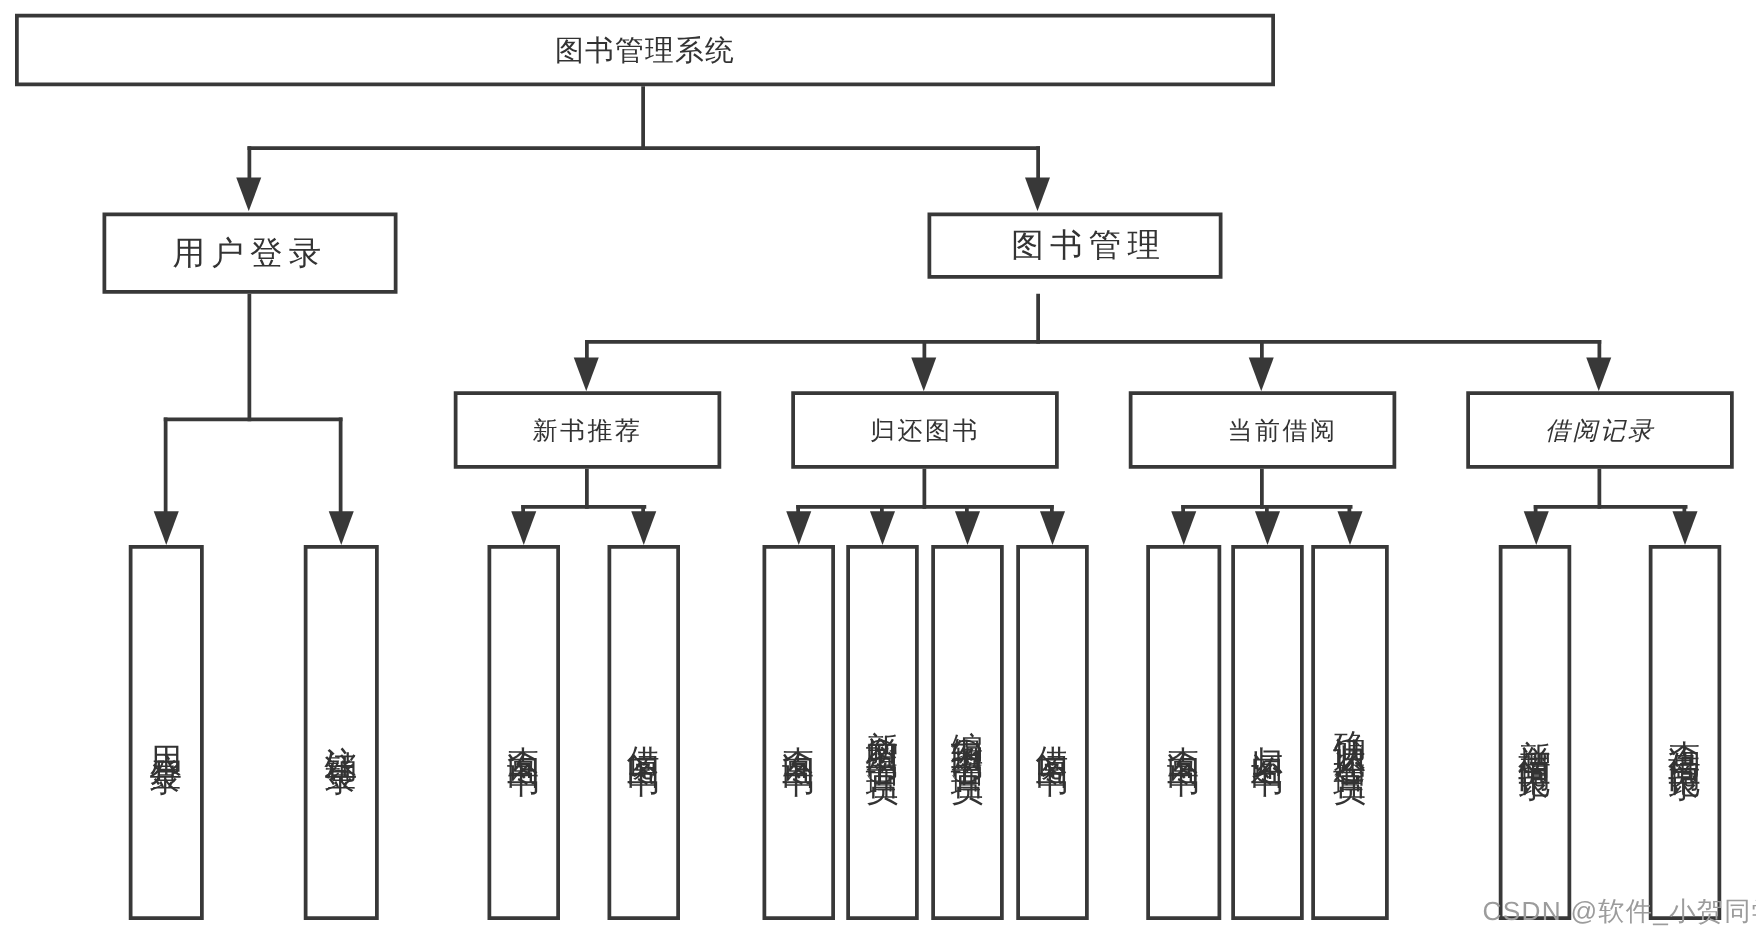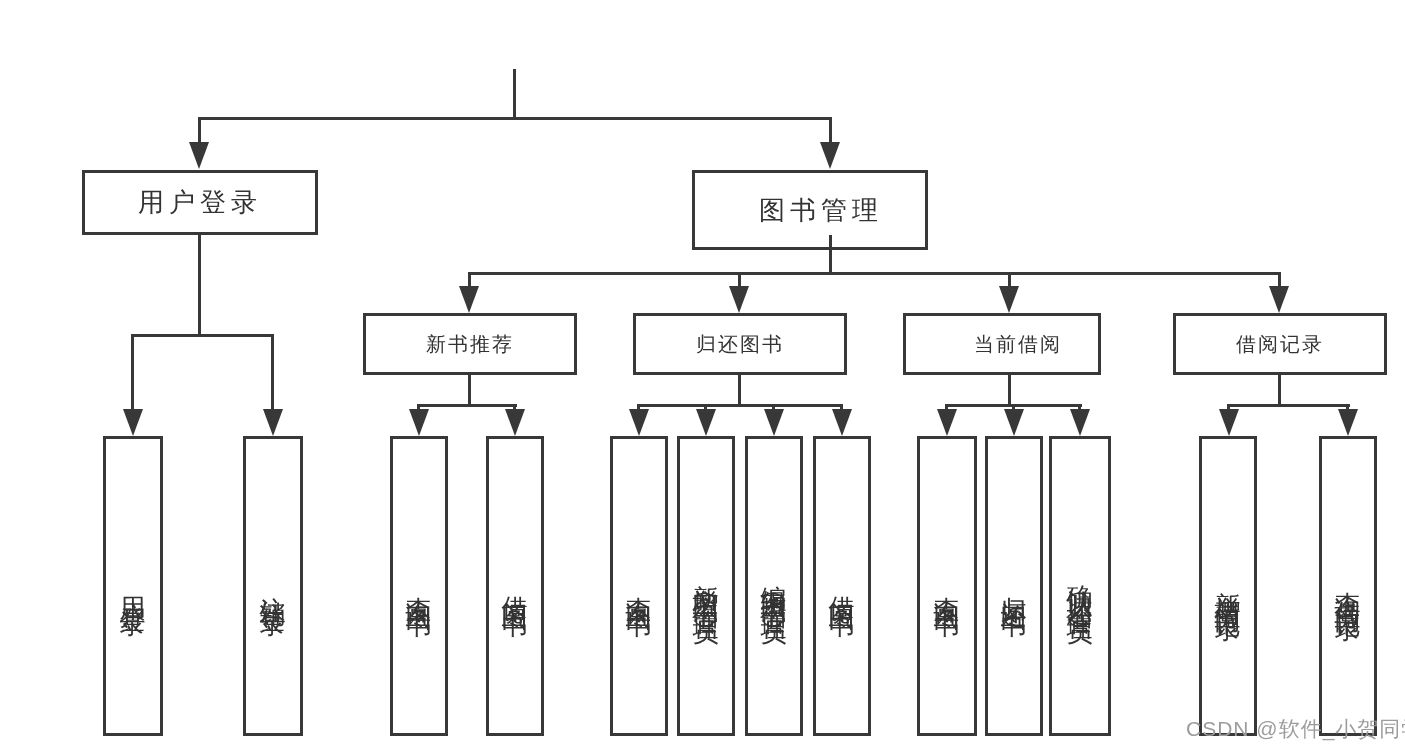--- a/index.html
+++ b/index.html
@@ -28,32 +28,35 @@
   .watermark{
     position:absolute;left:1186px;top:715px;z-index:9;
     font-size:21px;color:#9c9c9c;letter-spacing:1px;white-space:nowrap;
   }
 </style>
 </head>
 <body>
 
 <div class="canvas">
 
+  <div class="box hbox" style="left:12px;top:11px;width:1008px;height:58px;">
+    <span class="root-label">图书管理系统</span>
+  </div>
 
   <div class="ln" style="left:513px;top:69px;width:3px;height:50px;"></div>
   <div class="ln" style="left:198px;top:117px;width:634px;height:3px;"></div>
   <div class="ln" style="left:198px;top:117px;width:3px;height:28px;"></div>
   <div class="arw" style="left:189px;top:142px;"></div>
   <div class="ln" style="left:829px;top:117px;width:3px;height:28px;"></div>
   <div class="arw" style="left:820px;top:142px;"></div>
 
   <div class="box hbox" style="left:82px;top:170px;width:236px;height:65px;">
     <span class="l1-label">用户登录</span>
   </div>
-  <div class="box hbox" style="left:692px;top:170px;width:236px;height:80px;padding-left:22px;">
+  <div class="box hbox" style="left:742px;top:170px;width:236px;height:53px;padding-left:22px;">
     <span class="l1-label">图书管理</span>
   </div>
 
   <div class="ln" style="left:198px;top:235px;width:3px;height:102px;"></div>
   <div class="ln" style="left:131px;top:334px;width:143px;height:3px;"></div>
   <div class="ln" style="left:131px;top:334px;width:3px;height:80px;"></div>
   <div class="arw" style="left:123px;top:409px;"></div>
   <div class="ln" style="left:271px;top:334px;width:3px;height:80px;"></div>
   <div class="arw" style="left:263px;top:409px;"></div>
 
@@ -67,24 +70,24 @@
   <div class="arw" style="left:999px;top:286px;"></div>
   <div class="ln" style="left:1278px;top:272px;width:3px;height:18px;"></div>
   <div class="arw" style="left:1269px;top:286px;"></div>
 
   <div class="box hbox" style="left:363px;top:313px;width:214px;height:62px;">
     <span class="l2-label">新书推荐</span>
   </div>
   <div class="box hbox" style="left:633px;top:313px;width:214px;height:62px;">
     <span class="l2-label">归还图书</span>
   </div>
-  <div class="box hbox" style="left:903px;top:313px;width:198px;height:62px;padding-left:32px;">
+  <div class="box hbox" style="left:903px;top:313px;width:214px;height:62px;padding-left:32px;">
     <span class="l2-label">当前借阅</span>
   </div>
-  <div class="box hbox" style="left:1173px;top:313px;width:214px;height:62px;">
+  <div class="box hbox" style="left:1173px;top:313px;width:214px;height:62px;font-style:italic;">
     <span class="l2-label">借阅记录</span>
   </div>
 
   <div class="ln" style="left:468px;top:375px;width:3px;height:32px;"></div>
   <div class="ln" style="left:417px;top:404px;width:100px;height:3px;"></div>
   <div class="ln" style="left:417px;top:404px;width:3px;height:8px;"></div>
   <div class="arw" style="left:409px;top:409px;"></div>
   <div class="ln" style="left:513px;top:404px;width:3px;height:8px;"></div>
   <div class="arw" style="left:505px;top:409px;"></div>
 

